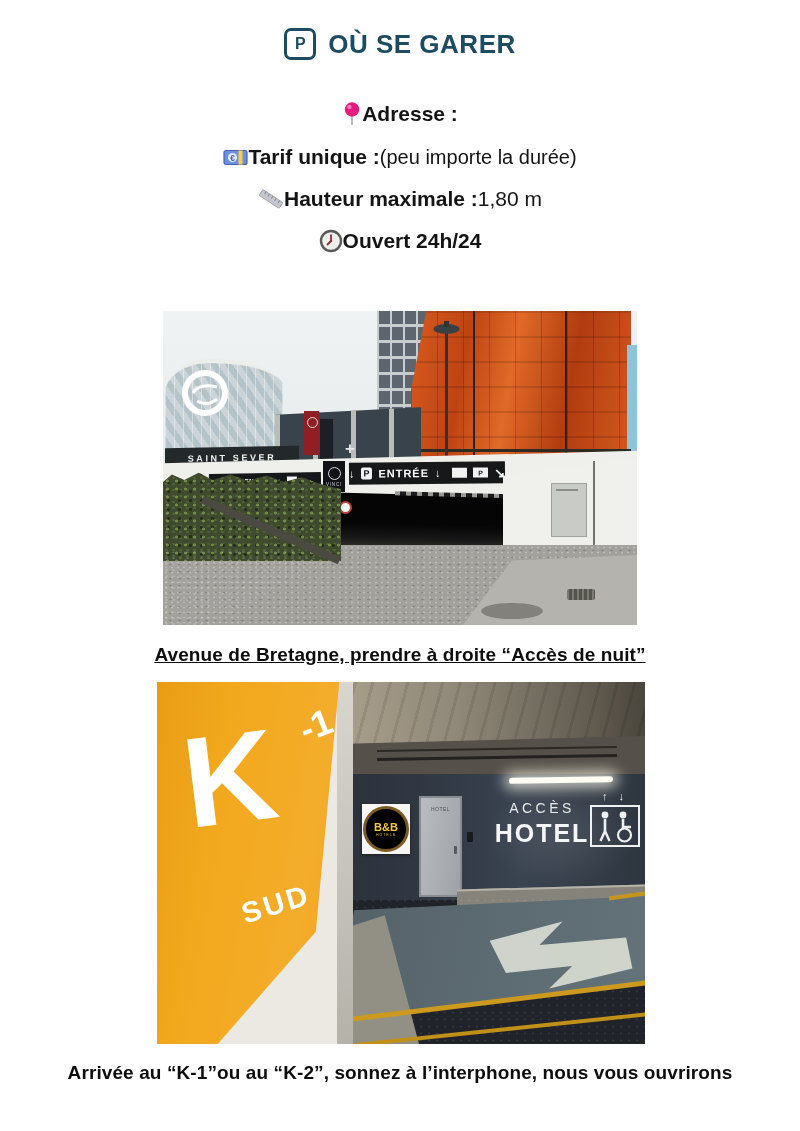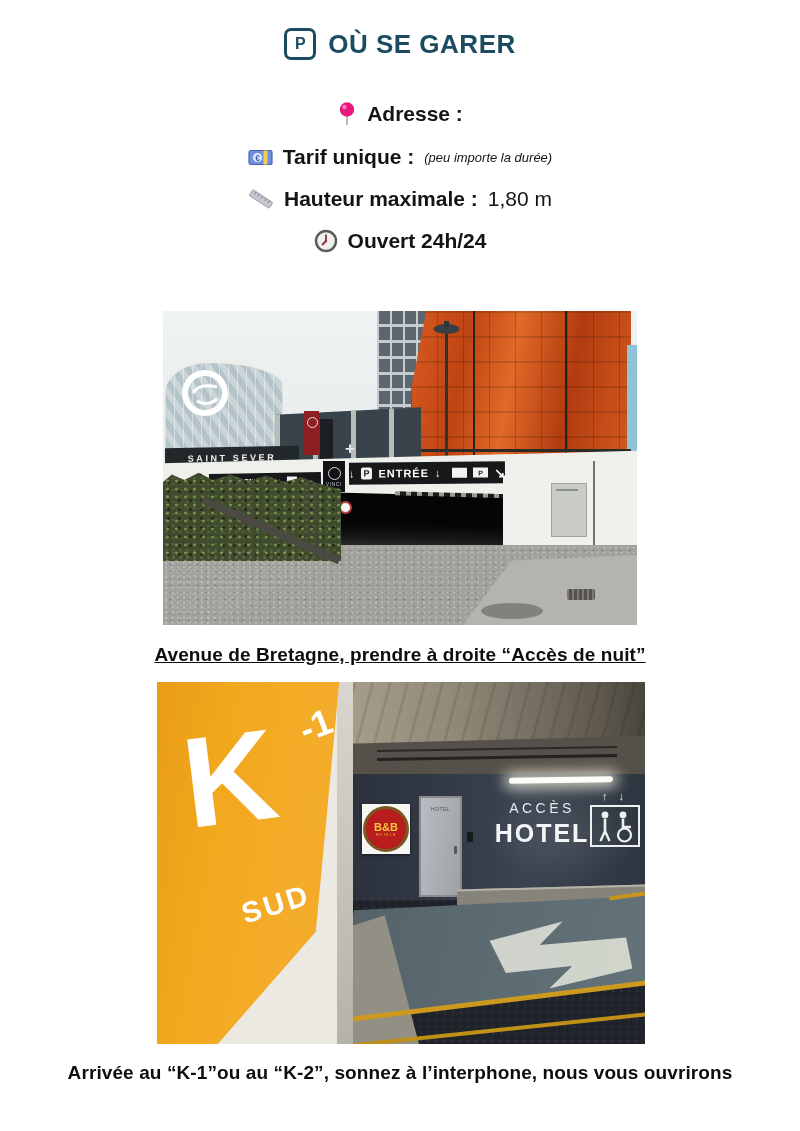--- a/index.html
+++ b/index.html
@@ -5,23 +5,23 @@
   html,body{margin:0;padding:0;background:#fff;}
   .page{position:relative;width:800px;height:1131px;background:#ffffff;
         font-family:"Liberation Sans",sans-serif;color:#111;overflow:hidden;}
   .abs{position:absolute;}
   .title-row{position:absolute;top:28px;left:0;right:0;display:flex;align-items:center;
              justify-content:center;gap:12px;}
   .title-text{font-size:26px;font-weight:700;letter-spacing:.5px;color:#1d4b61;}
   .p-badge{width:26px;height:26px;border:3px solid #1d4b61;border-radius:7px;display:flex;
            align-items:center;justify-content:center;font-size:16px;font-weight:700;color:#1d4b61;}
   .info-row{position:absolute;left:0;right:0;display:flex;align-items:center;justify-content:center;
-            gap:10px;font-size:21px;color:#141414;height:32px;}
+            font-size:21px;color:#141414;height:32px;}
   .info-row b{font-weight:700;}
-  .note{font-style:italic;font-size:13px;}
+  .note{font-size:20px;}
   .caption{position:absolute;left:0;right:0;text-align:center;font-size:19px;font-weight:700;
            color:#0d0d0d;letter-spacing:.1px;}
   .photo{position:absolute;overflow:hidden;background:#eceff0;}
   
   .sky{inset:0;background:linear-gradient(#f0f3f3,#e3e8e9 70%,#dfe4e5);}
   .tower{background:#5d666e;background-image:
      repeating-linear-gradient(90deg,#c7ccce 0 2px,transparent 2px 13px),
      repeating-linear-gradient(0deg,#c7ccce 0 3px,transparent 3px 16px);}
   .orange{background:
      repeating-linear-gradient(90deg,rgba(0,0,0,.19) 0 1.5px,transparent 1.5px 26px),
@@ -233,21 +233,21 @@
     <div class="abs" style="left:220px;top:74px;width:240px;height:3px;background:#242120;transform:skewY(-1deg);"></div>
 
     <div class="abs wall2" style="left:180px;top:92px;width:308px;height:126px;"></div>
     <div class="abs" style="left:330px;top:100px;width:150px;height:105px;
                 background:radial-gradient(closest-side,rgba(255,255,255,.1),rgba(0,0,0,0));"></div>
     <div class="abs tube" style="left:352px;top:95px;width:104px;height:6px;transform:rotate(-1deg);"></div>
 
     
     <div class="abs" style="left:205px;top:122px;width:48px;height:50px;background:#f7f6f2;
                 display:flex;align-items:center;justify-content:center;box-shadow:0 1px 3px rgba(0,0,0,.5);">
-      <div style="width:40px;height:40px;border-radius:50%;background:#b91c1c;border:3px solid #7a5a22;
+      <div style="width:40px;height:40px;border-radius:50%;background:#000000;border:3px solid #7a5a22;
                   display:flex;flex-direction:column;align-items:center;justify-content:center;">
         <span style="color:#f5c83c;font-weight:700;font-size:11px;">B&amp;B</span>
         <span style="color:#f5c83c;font-size:3.5px;letter-spacing:1px;">HOTELS</span>
       </div>
     </div>
 
     
     <div class="abs" style="left:262px;top:114px;width:43px;height:101px;
                 background:linear-gradient(100deg,#b9bcc0,#9ea2a7);border:2px solid #888c91;box-sizing:border-box;">
       <div style="text-align:center;margin-top:8px;font-size:5px;color:#4d5156;letter-spacing:.5px;">HOTEL</div>

